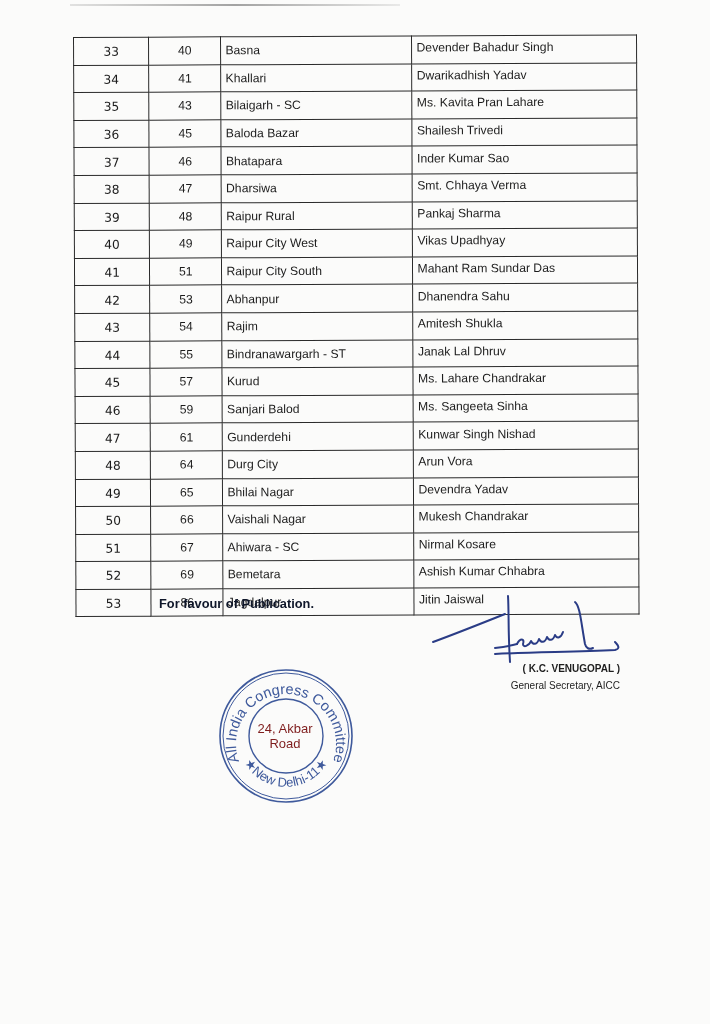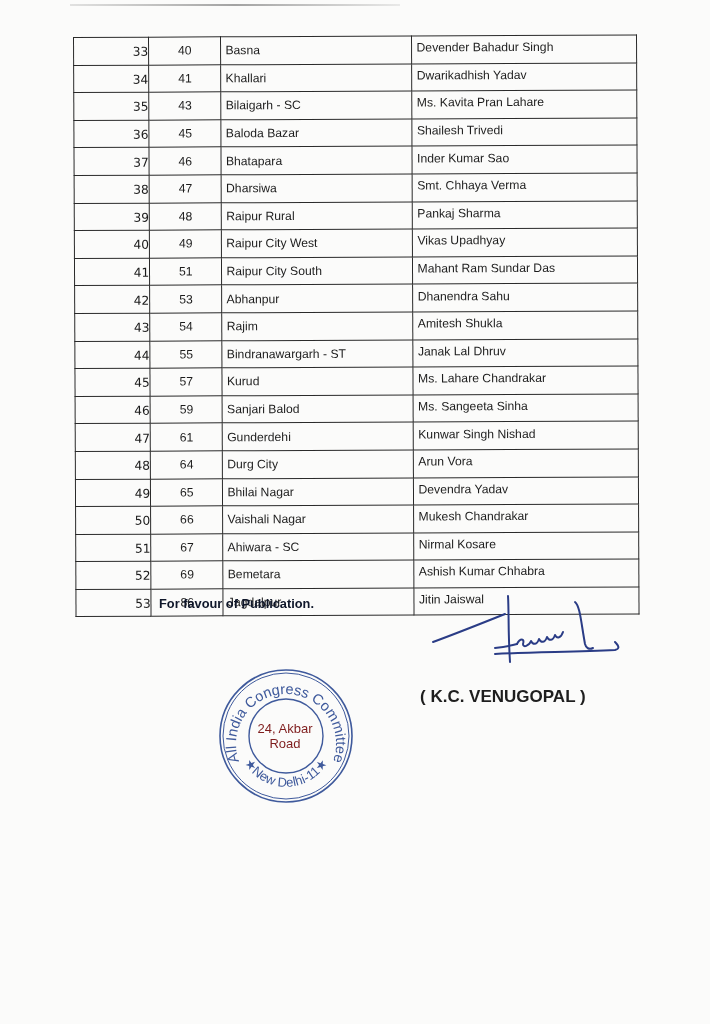--- a/index.html
+++ b/index.html
@@ -33,21 +33,21 @@
       transform-origin: left top;
     }
     .candidates-table td {
       border: 1.3px solid #2a2a2a;
       height: 24.6px;
       padding: 0;
       font-size: 12.2px;
       line-height: 1;
       vertical-align: middle;
     }
-    .col-sno { width: 76px; text-align: right; font-family: "DejaVu Sans", sans-serif; font-size: 11.2px; padding-top: 2px !important; }
+    .col-sno { width: 76px; text-align: center; font-family: "DejaVu Sans", sans-serif; font-size: 11.2px; padding-top: 2px !important; }
     .col-acno { width: 73px; text-align: center; }
     .col-ac { width: 189px; padding-left: 4px !important; }
     .col-cand { width: 224px; padding-left: 4px !important; }
     .col-cand span { position: relative; top: -2px; }
 
     .publication-note {
       position: absolute;
       left: 159px;
       top: 596px;
       font-weight: bold;
@@ -59,25 +59,24 @@
       left: 425px;
       top: 592px;
       width: 210px;
       height: 80px;
     }
     .signatory {
       position: absolute;
       left: 420px;
       top: 660px;
       width: 200px;
-      text-align: left;
-      font-size: 17px;
+      text-align: right;
+      font-size: 10px;
       line-height: 17px;
       color: #1e1e1e;
-      margin-top: 28px;
     }
     .signatory .name { font-weight: bold; }
 
     .stamp {
       position: absolute;
       left: 216px;
       top: 666px;
       width: 140px;
       height: 140px;
     }
@@ -236,20 +235,21 @@
     <path d="M83 4 C 84 20, 83 40, 85 70"></path>
     <path d="M70 56 C 78 55, 85 54, 92 52"></path>
     <path d="M92 52 c 3 -6, 8 -6, 6 0 c 0 4, 6 2, 8 -3 c 2 4, 6 4, 8 -2 c 2 4, 6 4, 8 -2 c 2 4, 6 4, 8 -2 c 2 4, 6 3, 8 -3"></path>
     <path d="M150 10 C 155 14, 156 30, 160 52 C 161 56, 164 58, 168 56"></path>
     <path d="M70 62 C 110 60, 150 60, 190 58 C 194 57, 195 55, 190 50"></path>
   </g>
 </svg>
 
 <div class="signatory">
   <div class="name">( K.C. VENUGOPAL )</div>
+  <div>General Secretary, AICC</div>
 </div>
 
 <svg class="stamp" viewBox="0 0 140 140">
   <defs>
     <path id="stamp-top-arc" d="M 22 92 A 50 50 0 1 1 118 92"></path>
     <path id="stamp-bottom-arc" d="M 28 96 A 48 48 0 0 0 112 96"></path>
   </defs>
   <circle cx="70" cy="70" r="66" fill="none" stroke="#3f5a9c" stroke-width="1.6"></circle>
   <circle cx="70" cy="70" r="63" fill="none" stroke="#3f5a9c" stroke-width="1"></circle>
   <circle cx="70" cy="70" r="37" fill="none" stroke="#3f5a9c" stroke-width="1.4"></circle>

